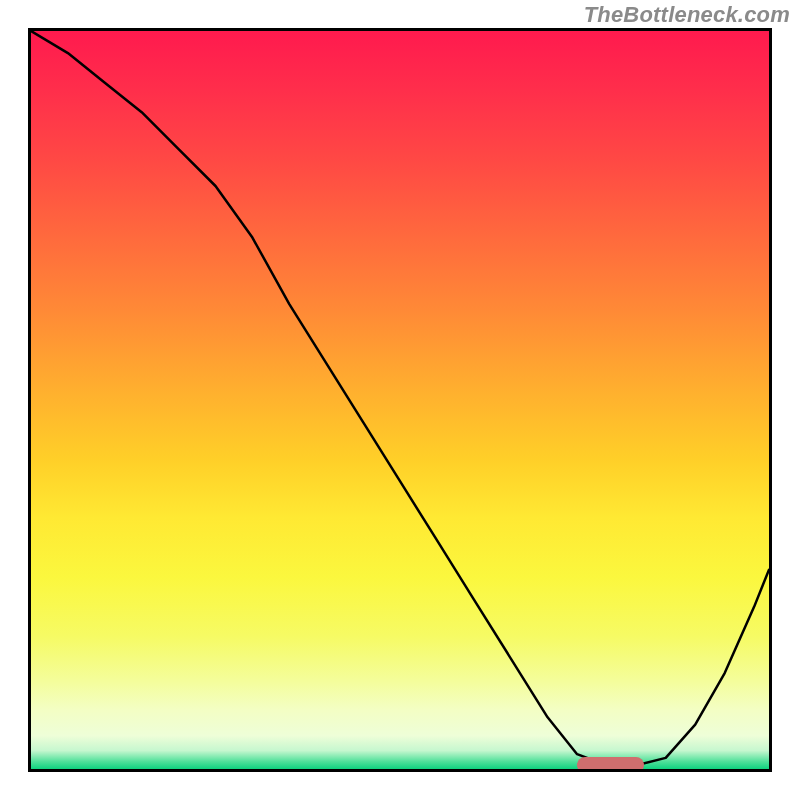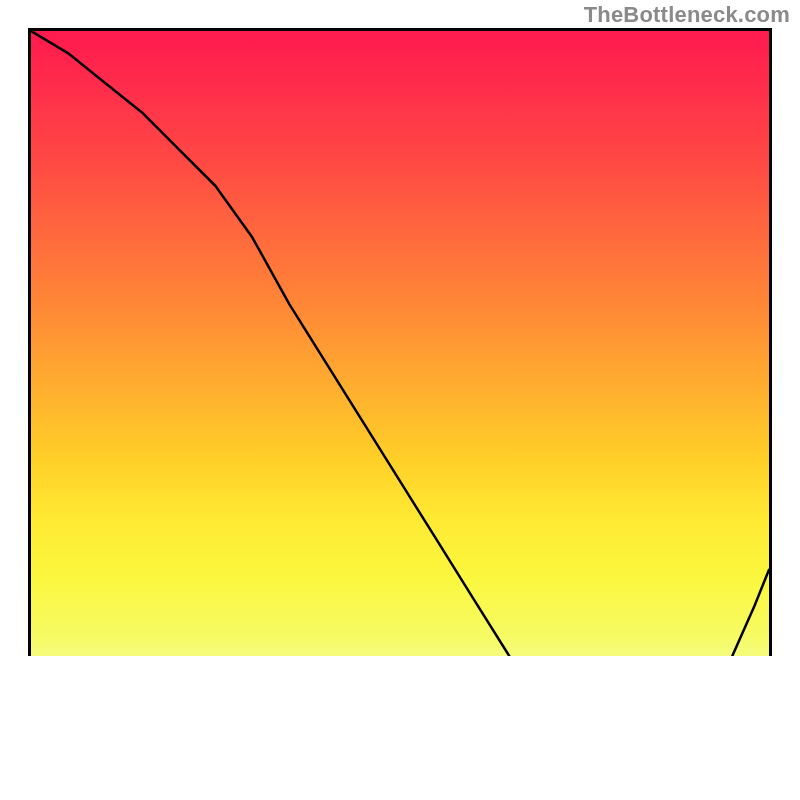--- a/index.html
+++ b/index.html
@@ -3,22 +3,23 @@
 <meta charset="utf-8">
 <style>
   body {
     margin: 0;
     padding: 0;
     background: #ffffff;
     font-family: Arial, Helvetica, sans-serif;
   }
   .container {
     width: 800px;
-    height: 656px;
+    height: 800px;
     position: relative;
+    font-style: italic;
   }
   .watermark {
     position: absolute;
     top: 2px;
     right: 10px;
     font-size: 22px;
     font-weight: bold;
     color: #8a8a8a;
     letter-spacing: 0.2px;
   }

